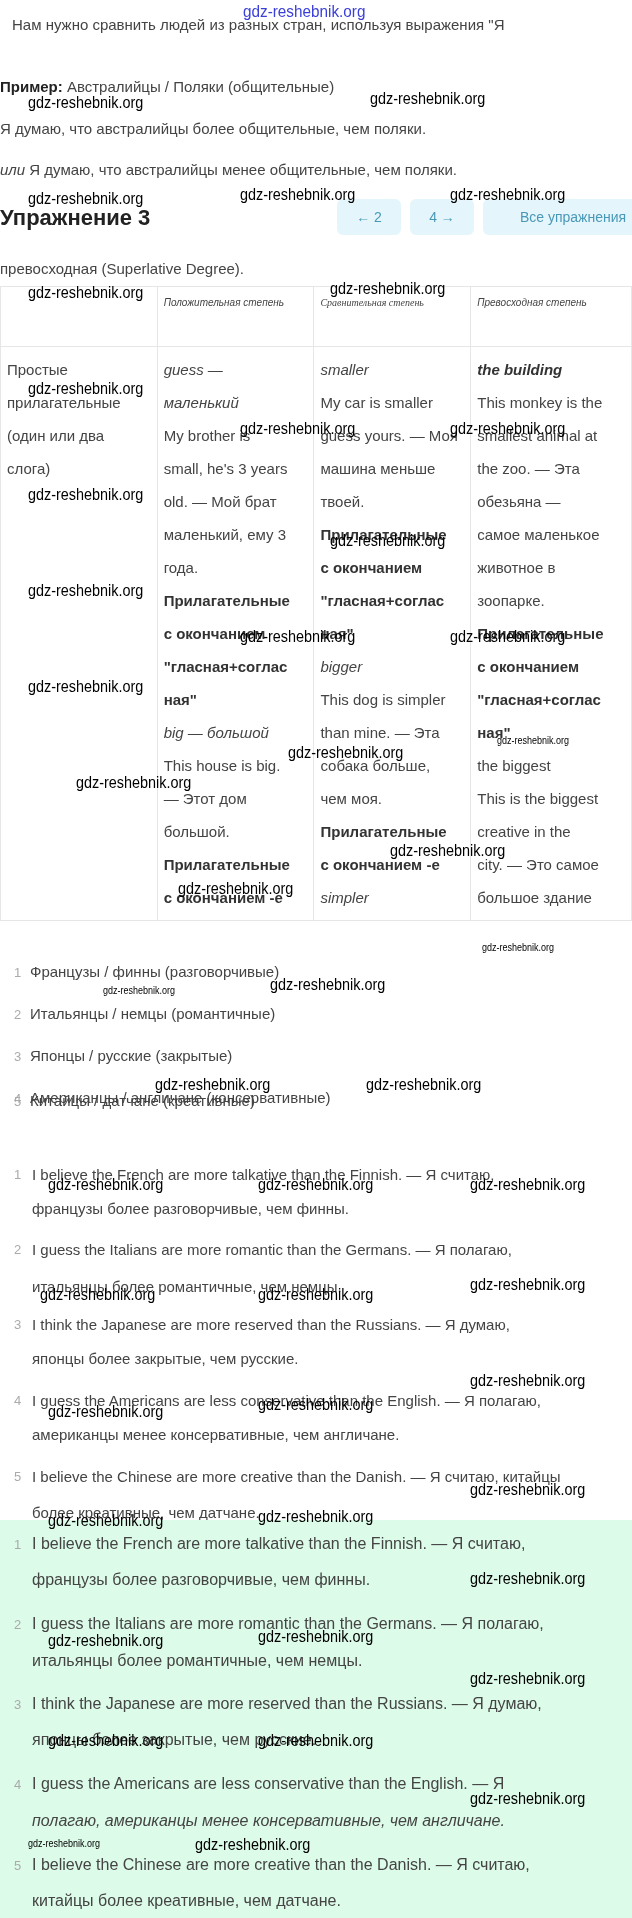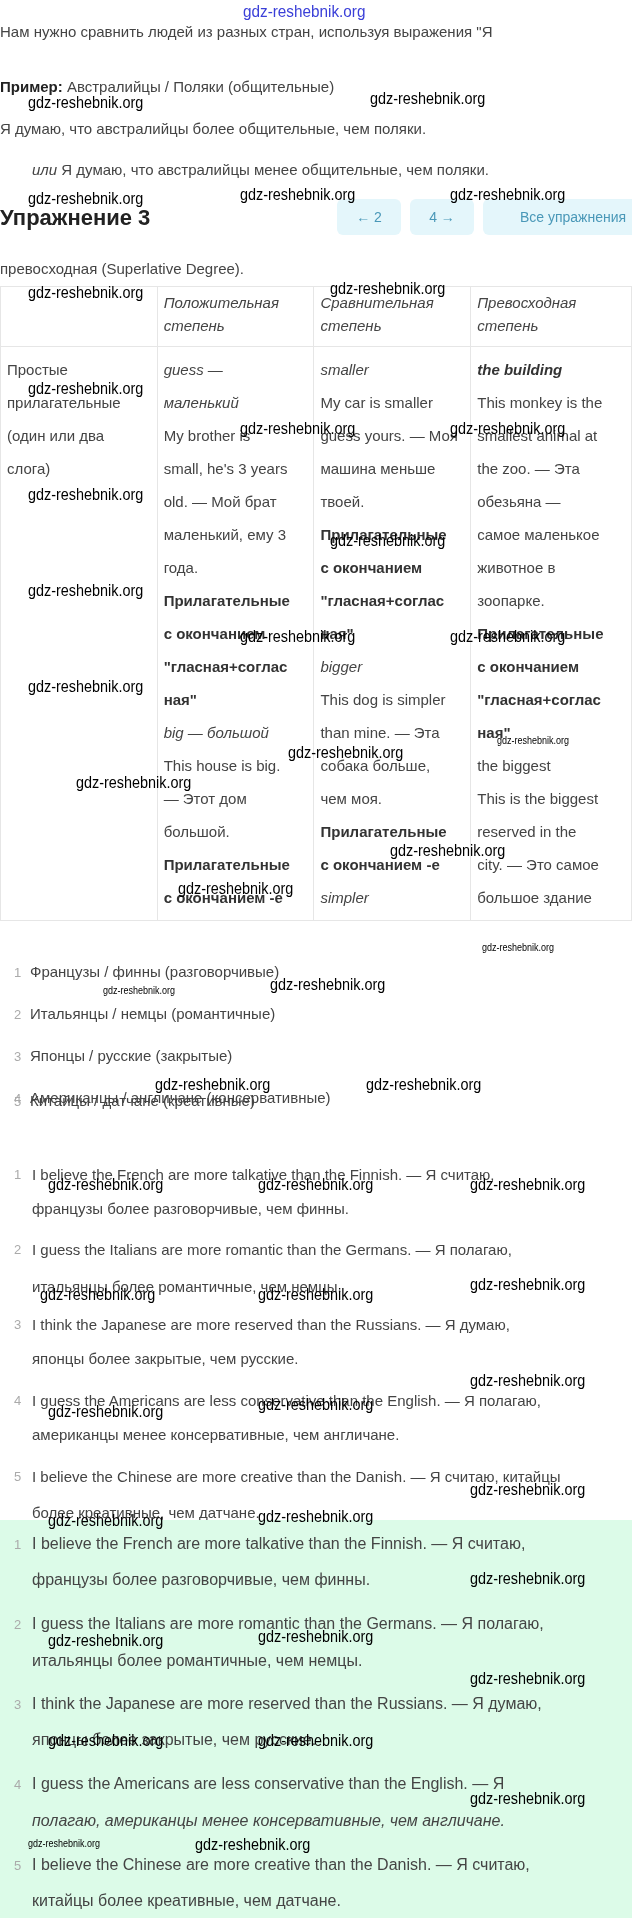--- a/index.html
+++ b/index.html
@@ -4,63 +4,63 @@
 <style>
   * { box-sizing: border-box; margin: 0; padding: 0; }
   html, body { width: 632px; height: 1918px; background: #ffffff; overflow: hidden; }
   body { position: relative; font-family: "Liberation Sans", sans-serif; color: #333; }
 
   .wm { position: absolute; font-family: "Liberation Sans", sans-serif; color: #000; font-size: 16px; white-space: nowrap; z-index: 5; transform: scaleX(0.9); transform-origin: left top; }
   .wm.small { font-size: 10px; }
 
   .p { position: absolute; left: 0; font-size: 15px; color: #444; white-space: nowrap; }
   .p b { color: #222; font-weight: bold; }
-  .p i { font-style: italic; margin-left: 32px; }
+  .p i { font-style: italic; }
 
   .title { position: absolute; left: 0; top: 205px; font-size: 22px; font-weight: bold; color: #222; }
   .nav-btn { position: absolute; top: 199px; height: 36px; background: #e4f6fb; color: #4a98b8; border-radius: 6px; font-size: 14px; display: flex; align-items: center; justify-content: center; cursor: pointer; }
 
   table.deg { position: absolute; left: 0; top: 286px; width: 632px; border-collapse: collapse; font-size: 15px; color: #444; }
   table.deg td { border: 1px solid #e6e6e6; vertical-align: top; padding: 6px 6px; line-height: 33px; }
-  table.deg thead td { font-style: italic; font-size: 15px; line-height: 23px; padding: 4px 6px 6px 6px; height: 60px; }
+  table.deg thead td { font-style: italic; font-size: 10px; line-height: 23px; padding: 4px 6px 6px 6px; height: 60px; }
   .clip { position: absolute; left: 0; top: 280px; width: 632px; height: 673px; overflow: hidden; }
   .cell-line { display: block; }
   .b { font-weight: bold; color: #333; }
   .it { font-style: italic; }
   .li { position: absolute; left: 0; font-size: 15px; color: #444; white-space: nowrap; }
   .li .n { display: inline-block; width: 30px; padding-left: 14px; color: #aaa; font-size: 13px; }
   .ans { position: absolute; left: 32px; font-size: 15px; color: #444; line-height: 20px; white-space: nowrap; }
   .ans-num { position: absolute; left: 14px; font-size: 13px; color: #aaa; }
 
   .green { position: absolute; left: 0; top: 1520px; width: 632px; height: 398px; background: #dcfbe8; }
 </style>
 </head>
 <body>
 
 <div class="wm" style="left:243px;top:2px;color:#3a3fd8;font-size:17px;">gdz-reshebnik.org</div>
 
-<div class="p" style="top:23px;">Нам нужно сравнить людей из разных стран, используя выражения "Я</div>
+<div class="p" style="top:16px;padding-left:12px;">Нам нужно сравнить людей из разных стран, используя выражения "Я</div>
 <div class="p" style="top:78px;"><b>Пример:</b><span> Австралийцы / Поляки (общительные)</span></div>
 <div class="p" style="top:120px;">Я думаю, что австралийцы более общительные, чем поляки.</div>
 <div class="p" style="top:161px;"><i>или</i><span> Я думаю, что австралийцы менее общительные, чем поляки.</span></div>
 
 <div class="title">Упражнение 3</div>
 <div class="nav-btn" style="left:337px;width:64px;">← 2</div>
 <div class="nav-btn" style="left:410px;width:64px;">4 →</div>
 <div class="nav-btn" style="left:483px;width:180px;">Все упражнения</div>
 
 <div class="p" style="top:260px;">превосходная (Superlative Degree).</div>
 
 <div class="clip">
 <table class="deg" style="top:6px;">
   <thead>
     <tr>
       <td style="width:157px;"></td>
       <td style="width:157px;">Положительная степень</td>
-      <td style="width:157px;">Сравнительная степень</td>
+      <td style="width:157px;font-family:Liberation Serif, serif;">Сравнительная степень</td>
       <td style="width:161px;">Превосходная степень</td>
     </tr>
   </thead>
   <tbody>
     <tr>
       <td style="padding-top:6px;">Простые прилагательные (один или два слога)</td>
       <td>
             <span class="cell-line it">guess —</span>
             <span class="cell-line it">маленький</span>
             <span class="cell-line ">My brother is</span>
@@ -106,21 +106,21 @@
             <span class="cell-line ">обезьяна —</span>
             <span class="cell-line ">самое маленькое</span>
             <span class="cell-line ">животное в</span>
             <span class="cell-line ">зоопарке.</span>
             <span class="cell-line b">Прилагательные</span>
             <span class="cell-line b">с окончанием</span>
             <span class="cell-line b">"гласная+соглас</span>
             <span class="cell-line b">ная"</span>
             <span class="cell-line ">the biggest</span>
             <span class="cell-line ">This is the biggest</span>
-            <span class="cell-line ">reserved in the</span>
+            <span class="cell-line ">creative in the</span>
             <span class="cell-line ">city. — Это самое</span>
             <span class="cell-line ">большое здание</span>
           </td>
     </tr>
   </tbody>
 </table>
 </div>
 
 <div>
   <div class="li" style="top:963px;"><span class="n">1</span><span>Французы / финны (разговорчивые)</span></div>

